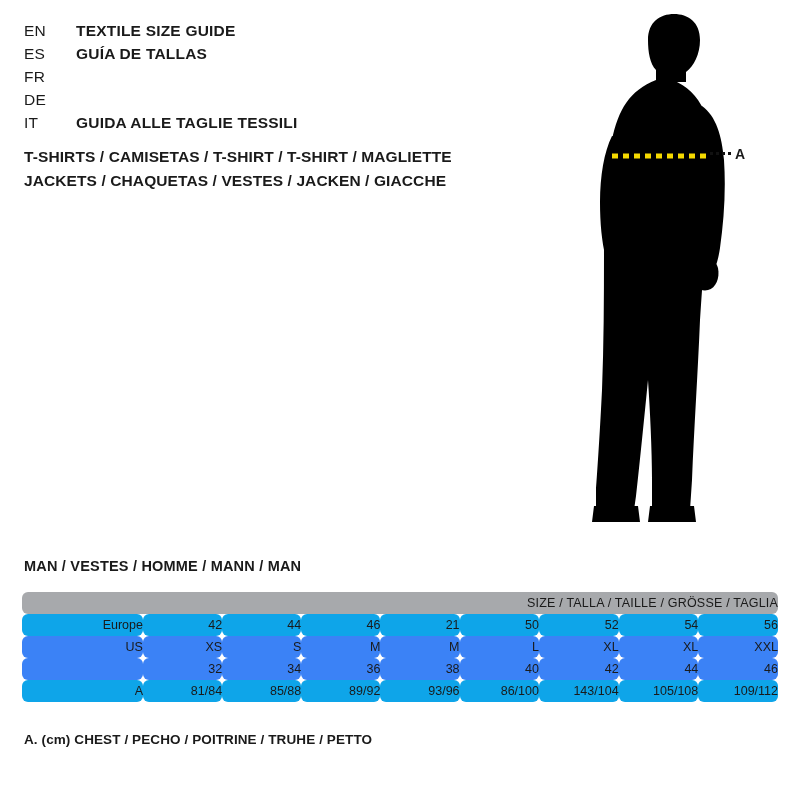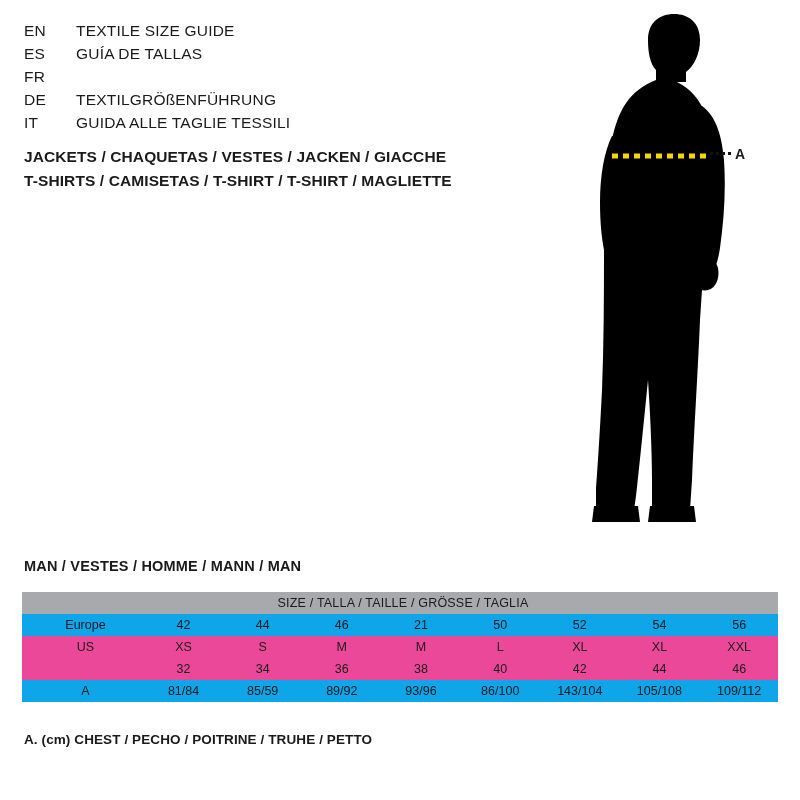--- a/index.html
+++ b/index.html
@@ -34,21 +34,21 @@
     height: 23px;
     font-size: 15.5px;
     letter-spacing: 0.2px;
   }
   .lang-code {
     width: 52px;
     flex: 0 0 52px;
     font-weight: 400;
   }
   .lang-text {
-    font-weight: 400;
+    font-weight: 700;
     white-space: nowrap;
   }
 
   
   .cat-block {
     position: absolute;
     left: 24px;
     top: 145px;
     width: 520px;
   }
@@ -102,35 +102,36 @@
     left: 22px;
     top: 592px;
     width: 756px;
     border-collapse: collapse;
     font-size: 12.5px;
   }
   table.size-table th,
   table.size-table td {
     padding: 0;
     height: 22px;
-    text-align: center;
+    text-align: right;
     font-weight: normal;
     vertical-align: middle;
+    border-radius: 6px;
   }
   .row-header {
     background: #a7a9ac;
     font-weight: bold;
   }
   .row-header td {
     height: 22px;
     font-size: 12.5px;
     letter-spacing: 0.2px;
   }
   .row-light { background: #0ea5e9; }
-  .row-shade { background: #ec4899; }
+  .row-shade { background: #3b82f6; }
   .col-label {
     width: 118px;
     padding-left: 6px !important;
   }
   .cell {
     width: 79px;
     padding-left: 2px !important;
   }
   .footnote {
     position: absolute;
@@ -153,31 +154,30 @@
     </div>
     <div class="lang-row">
       <span class="lang-code">ES</span>
       <span class="lang-text">GUÍA DE TALLAS</span>
     </div>
     <div class="lang-row">
       <span class="lang-code">FR</span>
     </div>
     <div class="lang-row">
       <span class="lang-code">DE</span>
-      <span class="lang-text">TEXTILGRÖßENFÜHRUNG</span>
     </div>
     <div class="lang-row">
       <span class="lang-code">IT</span>
       <span class="lang-text">GUIDA ALLE TAGLIE TESSILI</span>
     </div>
   </div>
 
   <div class="cat-block">
+    <div class="cat-line">T-SHIRTS / CAMISETAS / T-SHIRT / T-SHIRT / MAGLIETTE</div>
     <div class="cat-line">JACKETS / CHAQUETAS / VESTES / JACKEN / GIACCHE</div>
-    <div class="cat-line">T-SHIRTS / CAMISETAS / T-SHIRT / T-SHIRT / MAGLIETTE</div>
   </div>
 
   <div class="figure-wrap">
     <svg width="230" height="530" viewBox="0 0 230 530" xmlns="http://www.w3.org/2000/svg" aria-hidden="true">
 
       <path fill="#000000" d="M88,30 C88,12 100,4 114,4 C128,4 140,12 140,30 C140,44 134,56 126,62 L126,72 L96,72 L96,60 C90,54 88,42 88,30 Z"></path>
 
       <path fill="#000000" d="
         M96,70
         C70,80 58,100 52,130
@@ -259,21 +259,21 @@
         <td class="cell">36</td>
         <td class="cell">38</td>
         <td class="cell">40</td>
         <td class="cell">42</td>
         <td class="cell">44</td>
         <td class="cell">46</td>
       </tr>
       <tr class="row-light">
         <td class="col-label">A</td>
         <td class="cell">81/84</td>
-        <td class="cell">85/59</td>
+        <td class="cell">85/88</td>
         <td class="cell">89/92</td>
         <td class="cell">93/96</td>
         <td class="cell">86/100</td>
         <td class="cell">143/104</td>
         <td class="cell">105/108</td>
         <td class="cell">109/112</td>
       </tr>
     </tbody>
   </table>
 

